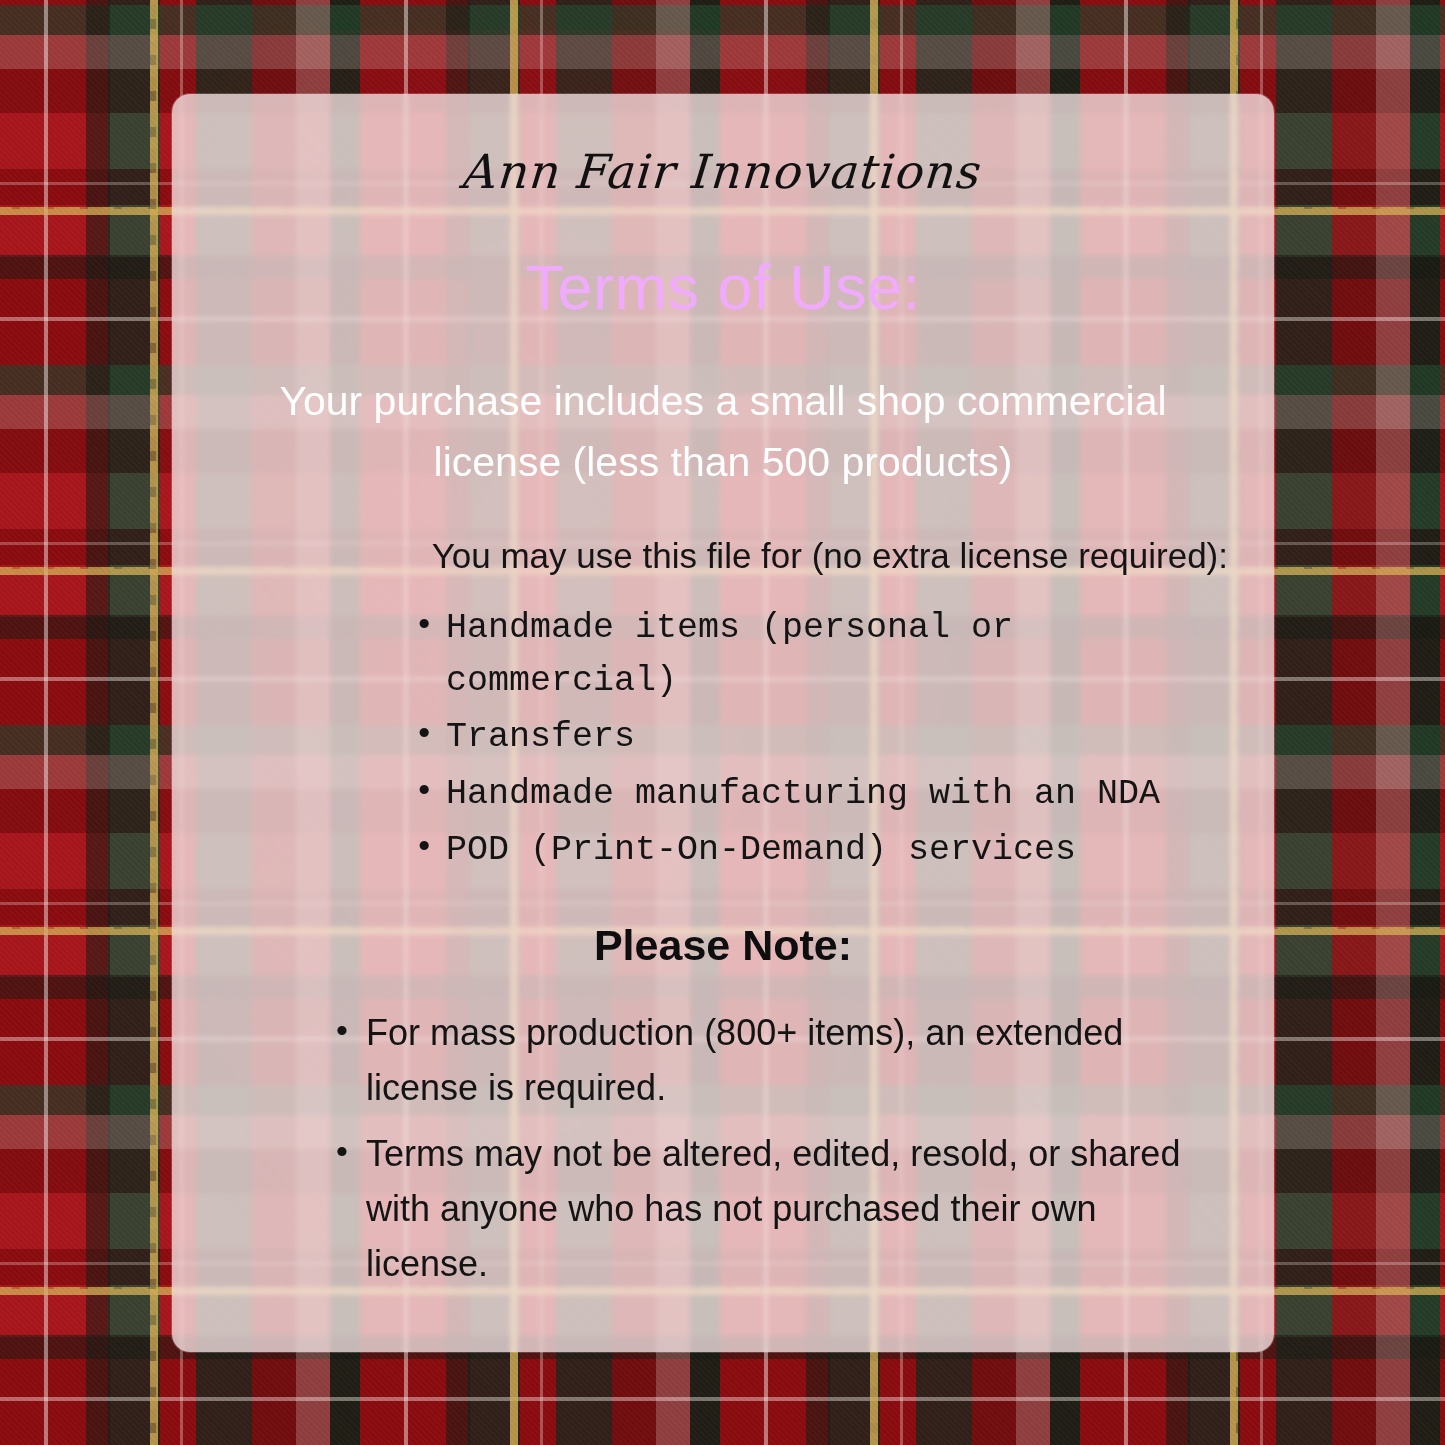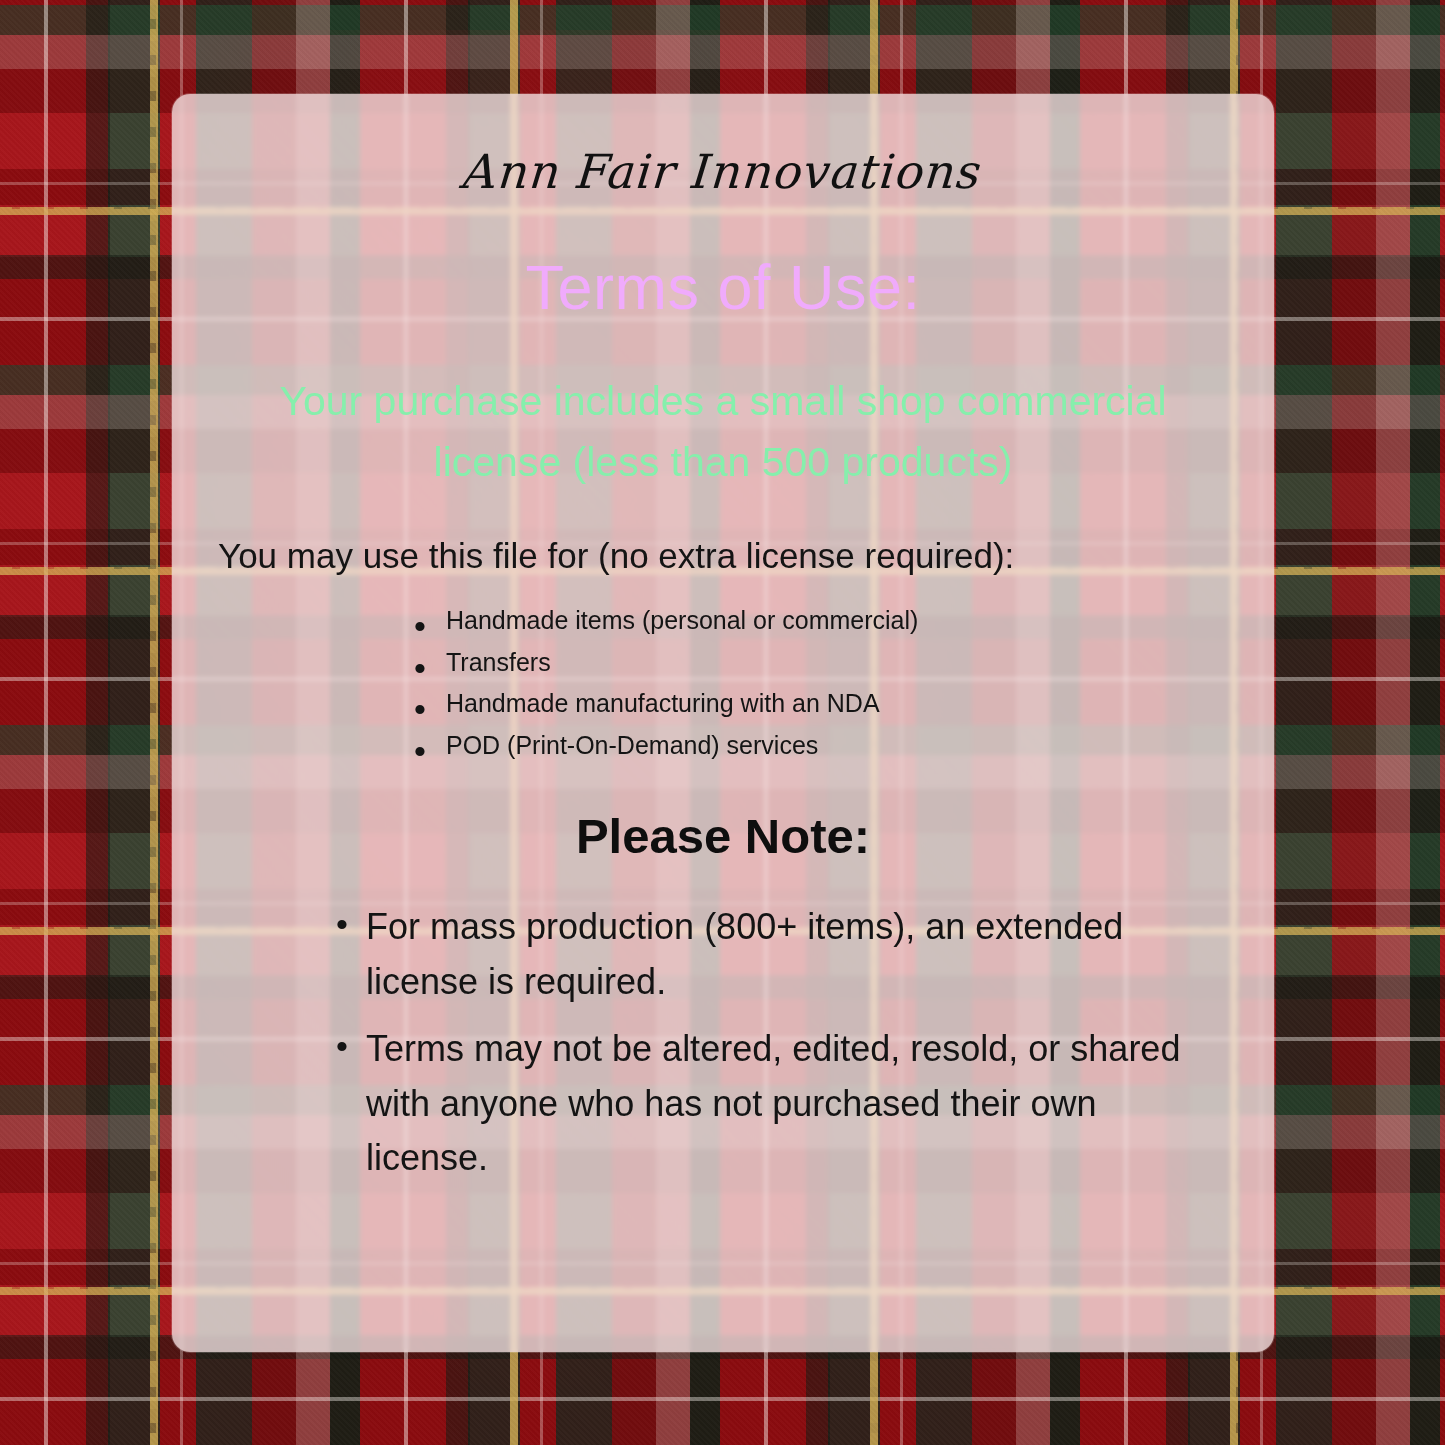--- a/index.html
+++ b/index.html
@@ -191,60 +191,60 @@
     color: #f0abfc;
     margin: 52px 0 0 0;
     letter-spacing: 0.5px;
   }
 
   .lede {
     text-align: center;
     font-family: "Liberation Sans", sans-serif;
     font-size: 41px;
     line-height: 1.48;
-    color: #86efac;
+    color: #ffffff;
     margin: 48px 34px 0 34px;
   }
 
   .subhead {
-    text-align: left;
+    text-align: right;
     font-family: "Liberation Sans", sans-serif;
     font-size: 35px;
     color: #141414;
     margin: 44px 0 0 0;
   }
 
   .list-a {
     margin: 26px 0 0 0;
     padding: 0 0 0 196px;
     list-style: none;
   }
   .list-a li {
     position: relative;
-    font-family: Liberation Sans, sans-serif;
-    font-size: 25px;
+    font-family: Liberation Mono, monospace;
+    font-size: 35px;
     line-height: 1.5;
     color: #141414;
     margin: 0 0 4px 0;
     padding-left: 32px;
     max-width: 720px;
   }
   .list-a li::before {
     content: "•";
     position: absolute;
     left: 0;
     top: -1px;
     font-size: 34px;
     line-height: 1.5;
   }
 
   .note {
     text-align: center;
     font-family: "Liberation Sans", sans-serif;
-    font-size: 49px;
+    font-size: 43px;
     font-weight: 700;
     color: #0e0e0e;
     margin: 44px 0 0 0;
   }
 
   .list-b {
     margin: 36px 0 0 0;
     padding: 0 0 0 118px;
     list-style: none;
   }

